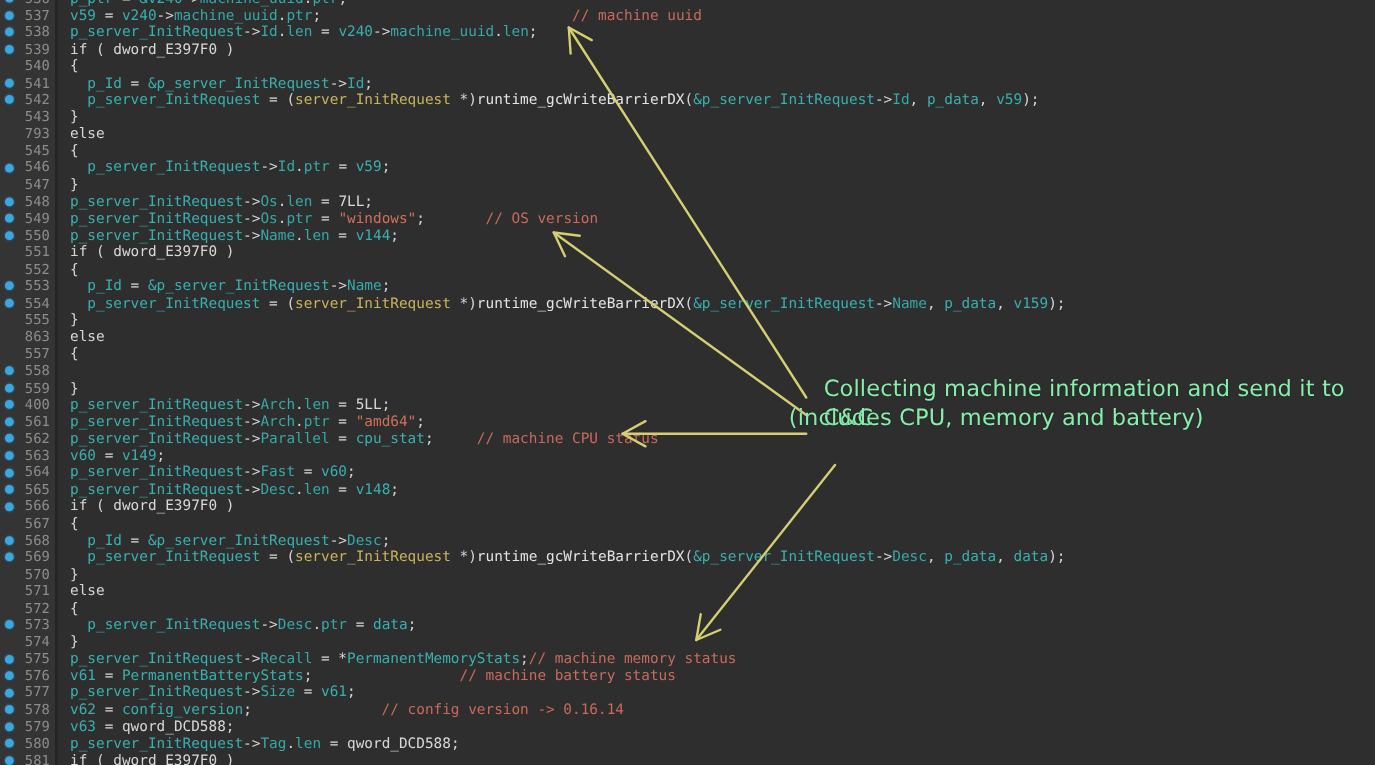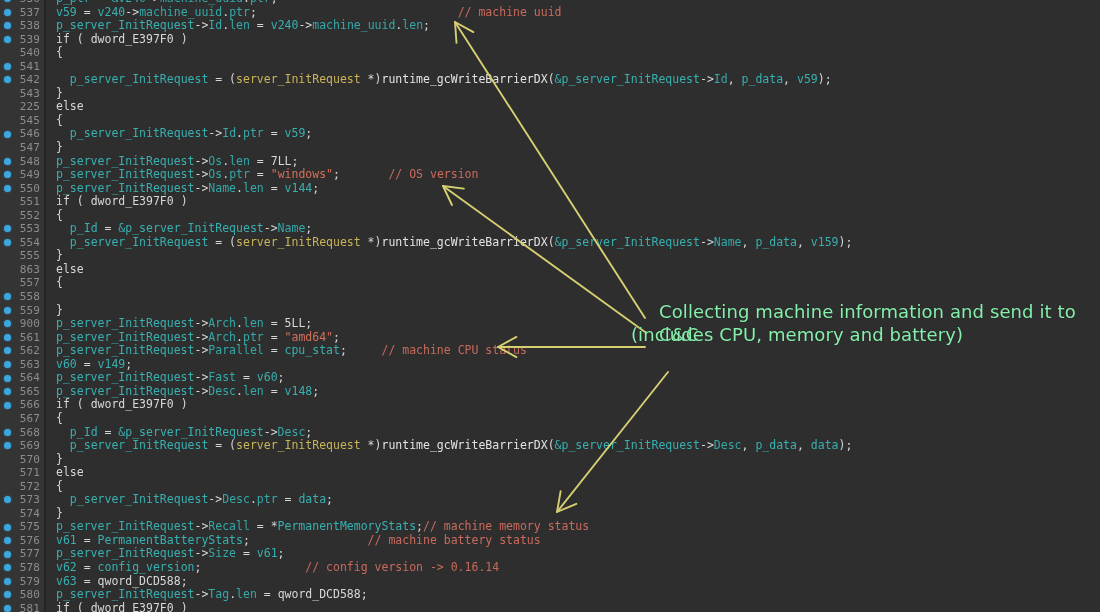--- a/index.html
+++ b/index.html
@@ -75,40 +75,40 @@
 
   <div class="code-pane">
     <div class="gutter-bg"></div>
     <div class="gutter-sep"></div>
     <div class="rows" id="rows">
         <div class="row"><span class="dot"></span><span class="lnum">536</span><span class="ctext"><span class="id">p_ptr</span><span class="kw"> = </span><span class="id">&amp;v240</span><span class="kw">-&gt;</span><span class="fld">machine_uuid</span><span class="kw">.</span><span class="fld">ptr</span><span class="kw">;</span></span></div>
         <div class="row"><span class="dot"></span><span class="lnum">537</span><span class="ctext"><span class="id">v59</span><span class="kw"> = </span><span class="id">v240</span><span class="kw">-&gt;</span><span class="fld">machine_uuid</span><span class="kw">.</span><span class="fld">ptr</span><span class="kw">;</span><span class="pln">                             </span><span class="cmt">// machine uuid</span></span></div>
         <div class="row"><span class="dot"></span><span class="lnum">538</span><span class="ctext"><span class="id">p_server_InitRequest</span><span class="kw">-&gt;</span><span class="fld">Id</span><span class="kw">.</span><span class="fld">len</span><span class="kw"> = </span><span class="id">v240</span><span class="kw">-&gt;</span><span class="fld">machine_uuid</span><span class="kw">.</span><span class="fld">len</span><span class="kw">;</span></span></div>
         <div class="row"><span class="dot"></span><span class="lnum">539</span><span class="ctext"><span class="kw">if ( </span><span class="glob">dword_E397F0</span><span class="kw"> )</span></span></div>
         <div class="row"><span class="lnum">540</span><span class="ctext"><span class="kw">{</span></span></div>
-        <div class="row"><span class="dot"></span><span class="lnum">541</span></div>
+        <div class="row"><span class="dot"></span><span class="lnum">541</span><span class="ctext"><span class="pln">  </span><span class="id">p_Id</span><span class="kw"> = </span><span class="id">&amp;p_server_InitRequest</span><span class="kw">-&gt;</span><span class="fld">Id</span><span class="kw">;</span></span></div>
         <div class="row"><span class="dot"></span><span class="lnum">542</span><span class="ctext"><span class="pln">  </span><span class="id">p_server_InitRequest</span><span class="kw"> = (</span><span class="typ">server_InitRequest</span><span class="kw"> *)</span><span class="fn">runtime_gcWriteBarrierDX</span><span class="kw">(</span><span class="id">&amp;p_server_InitRequest</span><span class="kw">-&gt;</span><span class="fld">Id</span><span class="kw">, </span><span class="id">p_data</span><span class="kw">, </span><span class="id">v59</span><span class="kw">);</span></span></div>
         <div class="row"><span class="lnum">543</span><span class="ctext"><span class="kw">}</span></span></div>
-        <div class="row"><span class="lnum">225</span><span class="ctext"><span class="kw">else</span></span></div>
+        <div class="row"><span class="lnum">793</span><span class="ctext"><span class="kw">else</span></span></div>
         <div class="row"><span class="lnum">545</span><span class="ctext"><span class="kw">{</span></span></div>
         <div class="row"><span class="dot"></span><span class="lnum">546</span><span class="ctext"><span class="pln">  </span><span class="id">p_server_InitRequest</span><span class="kw">-&gt;</span><span class="fld">Id</span><span class="kw">.</span><span class="fld">ptr</span><span class="kw"> = </span><span class="id">v59</span><span class="kw">;</span></span></div>
         <div class="row"><span class="lnum">547</span><span class="ctext"><span class="kw">}</span></span></div>
         <div class="row"><span class="dot"></span><span class="lnum">548</span><span class="ctext"><span class="id">p_server_InitRequest</span><span class="kw">-&gt;</span><span class="fld">Os</span><span class="kw">.</span><span class="fld">len</span><span class="kw"> = </span><span class="num">7LL</span><span class="kw">;</span></span></div>
         <div class="row"><span class="dot"></span><span class="lnum">549</span><span class="ctext"><span class="id">p_server_InitRequest</span><span class="kw">-&gt;</span><span class="fld">Os</span><span class="kw">.</span><span class="fld">ptr</span><span class="kw"> = </span><span class="str">"windows"</span><span class="kw">;</span><span class="pln">       </span><span class="cmt">// OS version</span></span></div>
         <div class="row"><span class="dot"></span><span class="lnum">550</span><span class="ctext"><span class="id">p_server_InitRequest</span><span class="kw">-&gt;</span><span class="fld">Name</span><span class="kw">.</span><span class="fld">len</span><span class="kw"> = </span><span class="id">v144</span><span class="kw">;</span></span></div>
         <div class="row"><span class="lnum">551</span><span class="ctext"><span class="kw">if ( </span><span class="glob">dword_E397F0</span><span class="kw"> )</span></span></div>
         <div class="row"><span class="lnum">552</span><span class="ctext"><span class="kw">{</span></span></div>
         <div class="row"><span class="dot"></span><span class="lnum">553</span><span class="ctext"><span class="pln">  </span><span class="id">p_Id</span><span class="kw"> = </span><span class="id">&amp;p_server_InitRequest</span><span class="kw">-&gt;</span><span class="fld">Name</span><span class="kw">;</span></span></div>
         <div class="row"><span class="dot"></span><span class="lnum">554</span><span class="ctext"><span class="pln">  </span><span class="id">p_server_InitRequest</span><span class="kw"> = (</span><span class="typ">server_InitRequest</span><span class="kw"> *)</span><span class="fn">runtime_gcWriteBarrierDX</span><span class="kw">(</span><span class="id">&amp;p_server_InitRequest</span><span class="kw">-&gt;</span><span class="fld">Name</span><span class="kw">, </span><span class="id">p_data</span><span class="kw">, </span><span class="id">v159</span><span class="kw">);</span></span></div>
         <div class="row"><span class="lnum">555</span><span class="ctext"><span class="kw">}</span></span></div>
         <div class="row"><span class="lnum">863</span><span class="ctext"><span class="kw">else</span></span></div>
         <div class="row"><span class="lnum">557</span><span class="ctext"><span class="kw">{</span></span></div>
         <div class="row"><span class="dot"></span><span class="lnum">558</span></div>
         <div class="row"><span class="dot"></span><span class="lnum">559</span><span class="ctext"><span class="kw">}</span></span></div>
-        <div class="row"><span class="dot"></span><span class="lnum">900</span><span class="ctext"><span class="id">p_server_InitRequest</span><span class="kw">-&gt;</span><span class="fld">Arch</span><span class="kw">.</span><span class="fld">len</span><span class="kw"> = </span><span class="num">5LL</span><span class="kw">;</span></span></div>
+        <div class="row"><span class="dot"></span><span class="lnum">400</span><span class="ctext"><span class="id">p_server_InitRequest</span><span class="kw">-&gt;</span><span class="fld">Arch</span><span class="kw">.</span><span class="fld">len</span><span class="kw"> = </span><span class="num">5LL</span><span class="kw">;</span></span></div>
         <div class="row"><span class="dot"></span><span class="lnum">561</span><span class="ctext"><span class="id">p_server_InitRequest</span><span class="kw">-&gt;</span><span class="fld">Arch</span><span class="kw">.</span><span class="fld">ptr</span><span class="kw"> = </span><span class="str">"amd64"</span><span class="kw">;</span></span></div>
         <div class="row"><span class="dot"></span><span class="lnum">562</span><span class="ctext"><span class="id">p_server_InitRequest</span><span class="kw">-&gt;</span><span class="fld">Parallel</span><span class="kw"> = </span><span class="id">cpu_stat</span><span class="kw">;</span><span class="pln">     </span><span class="cmt">// machine CPU status</span></span></div>
         <div class="row"><span class="dot"></span><span class="lnum">563</span><span class="ctext"><span class="id">v60</span><span class="kw"> = </span><span class="id">v149</span><span class="kw">;</span></span></div>
         <div class="row"><span class="dot"></span><span class="lnum">564</span><span class="ctext"><span class="id">p_server_InitRequest</span><span class="kw">-&gt;</span><span class="fld">Fast</span><span class="kw"> = </span><span class="id">v60</span><span class="kw">;</span></span></div>
         <div class="row"><span class="dot"></span><span class="lnum">565</span><span class="ctext"><span class="id">p_server_InitRequest</span><span class="kw">-&gt;</span><span class="fld">Desc</span><span class="kw">.</span><span class="fld">len</span><span class="kw"> = </span><span class="id">v148</span><span class="kw">;</span></span></div>
         <div class="row"><span class="dot"></span><span class="lnum">566</span><span class="ctext"><span class="kw">if ( </span><span class="glob">dword_E397F0</span><span class="kw"> )</span></span></div>
         <div class="row"><span class="lnum">567</span><span class="ctext"><span class="kw">{</span></span></div>
         <div class="row"><span class="dot"></span><span class="lnum">568</span><span class="ctext"><span class="pln">  </span><span class="id">p_Id</span><span class="kw"> = </span><span class="id">&amp;p_server_InitRequest</span><span class="kw">-&gt;</span><span class="fld">Desc</span><span class="kw">;</span></span></div>
         <div class="row"><span class="dot"></span><span class="lnum">569</span><span class="ctext"><span class="pln">  </span><span class="id">p_server_InitRequest</span><span class="kw"> = (</span><span class="typ">server_InitRequest</span><span class="kw"> *)</span><span class="fn">runtime_gcWriteBarrierDX</span><span class="kw">(</span><span class="id">&amp;p_server_InitRequest</span><span class="kw">-&gt;</span><span class="fld">Desc</span><span class="kw">, </span><span class="id">p_data</span><span class="kw">, </span><span class="id">data</span><span class="kw">);</span></span></div>
         <div class="row"><span class="lnum">570</span><span class="ctext"><span class="kw">}</span></span></div>

